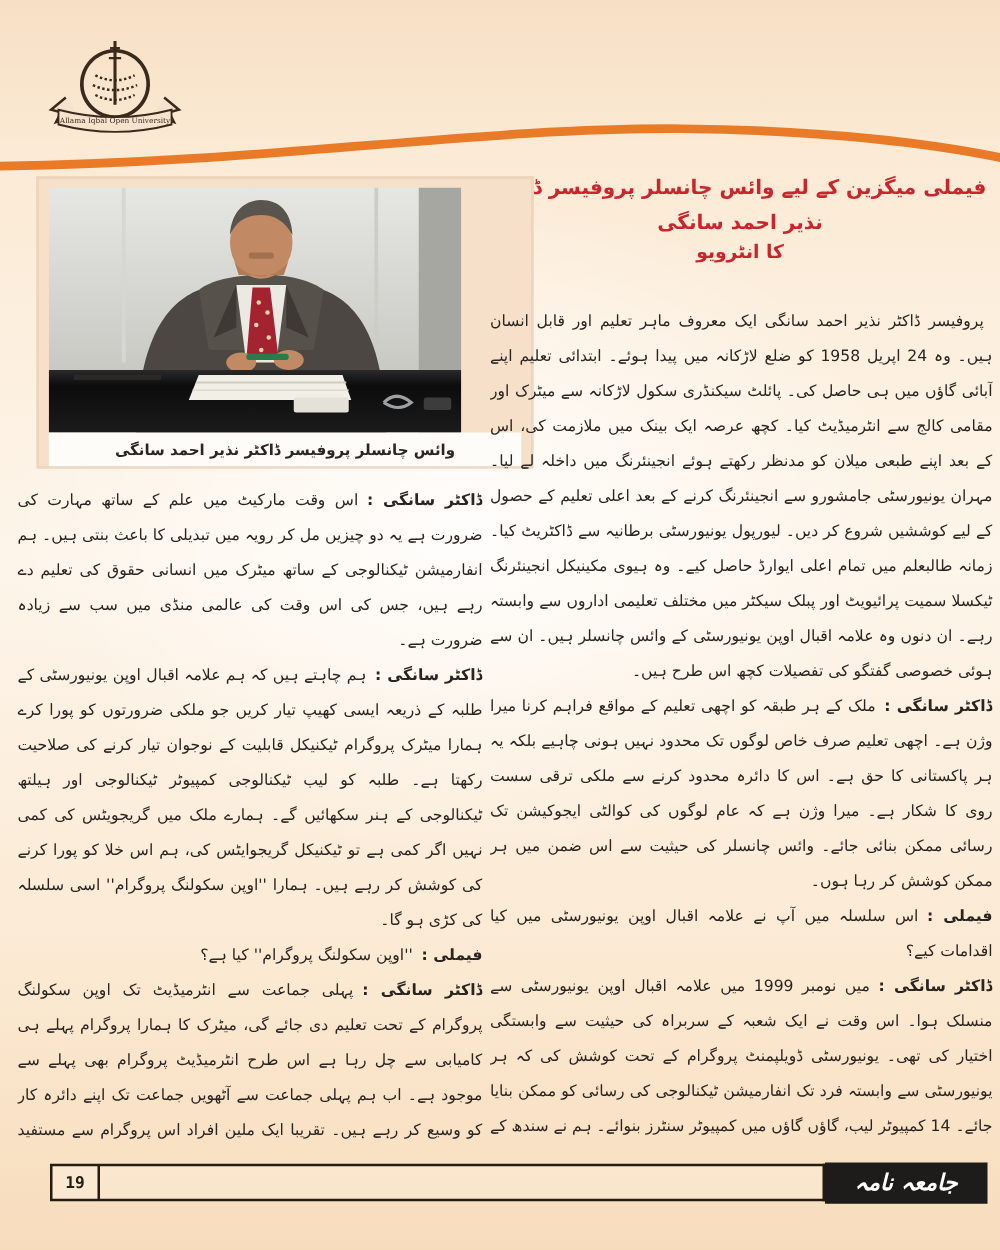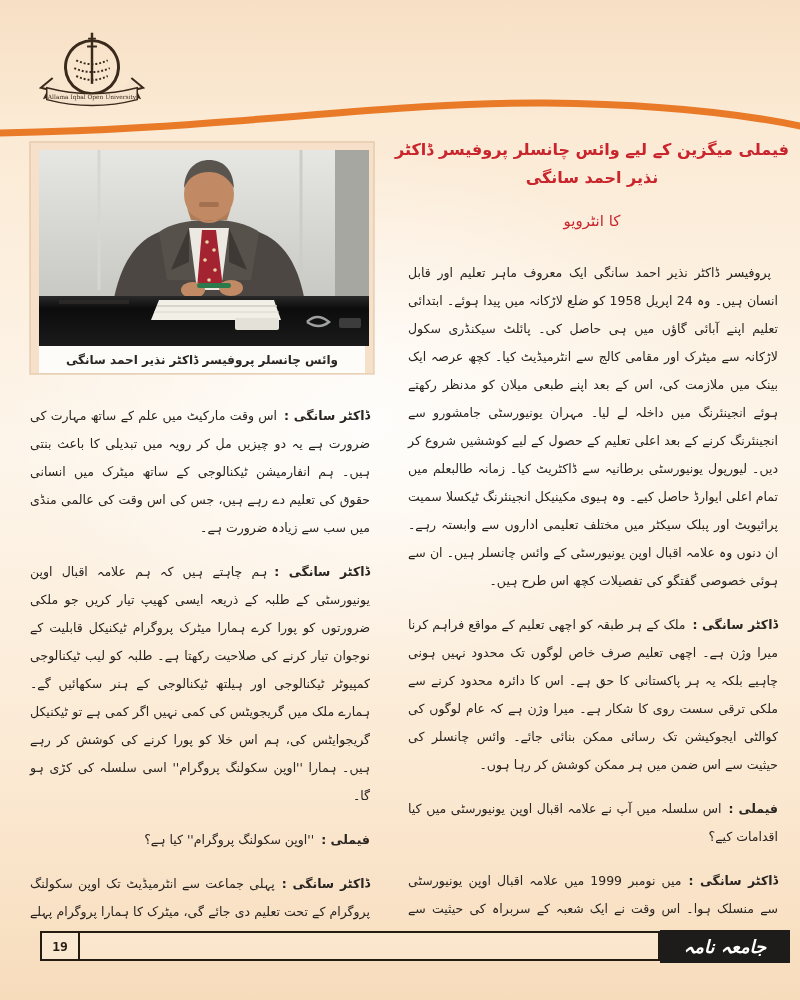--- a/index.html
+++ b/index.html
@@ -17,46 +17,46 @@
       linear-gradient(180deg,#f7dfc4 0%,#fbead4 12%,#fdf5ea 45%,#fbe9d2 78%,#f7dcbc 100%);
   }
   .swoosh{position:absolute;left:0;top:0;width:800px;height:170px;pointer-events:none;}
   .logo{position:absolute;left:33px;top:26px;width:118px;height:100px;}
 
   .title-block{
     position:absolute;left:390px;top:136px;width:404px;
     direction:rtl;text-align:center;color:#c9252c;
   }
   .title-l1{font-size:16px;font-weight:bold;line-height:1.75;}
-  .title-l2{font-size:15px;font-weight:normal;margin-top:20px;}
+  .title-l2{font-size:15px;font-weight:bold;margin-top:0;}
   .interviewer{
     position:relative;left:-48px;
     font-size:12.5px;color:#33291f;font-weight:bold;margin-top:10px;
   }
 
   .photo-wrap{
-    position:absolute;left:30px;top:142px;width:344px;
+    position:absolute;left:30px;top:142px;width:396px;
     background:#f6e0ca;
     border:1px solid #ecd0b4;
     box-shadow:0 0 0 1px rgba(183,137,96,.25);
     padding:7px 8px 0 8px;box-sizing:border-box;text-align:right;
   }
   .photo-svg{display:block;width:330px;height:196px;}
   .photo-caption{
     background:#fdfcf9;height:27px;display:flex;align-items:center;justify-content:center;
     direction:rtl;font-size:12px;color:#2b2622;font-weight:bold;
   }
 
   .col{
     position:absolute;direction:rtl;text-align:justify;
     color:#2a2521;font-size:12.5px;line-height:28px;overflow:hidden;
   }
   .col-right{left:392px;top:243px;width:402px;height:676px;}
   .col-left{left:14px;top:386px;width:372px;height:534px;}
-  .para{margin:16px;}
+  .para{margin:0;}
   .spk{font-weight:bold;padding-left:7px;white-space:nowrap;}
 
   .footer{
     position:absolute;left:40px;top:929px;width:750px;height:34px;
     display:flex;align-items:center;text-align:right;
   }
   .pageno-cell{
     width:36px;height:26px;border:2px solid #241b11;
     display:flex;align-items:center;justify-content:center;
     font-size:13px;font-weight:bold;color:#241b11;background:rgba(255,250,242,.35);

